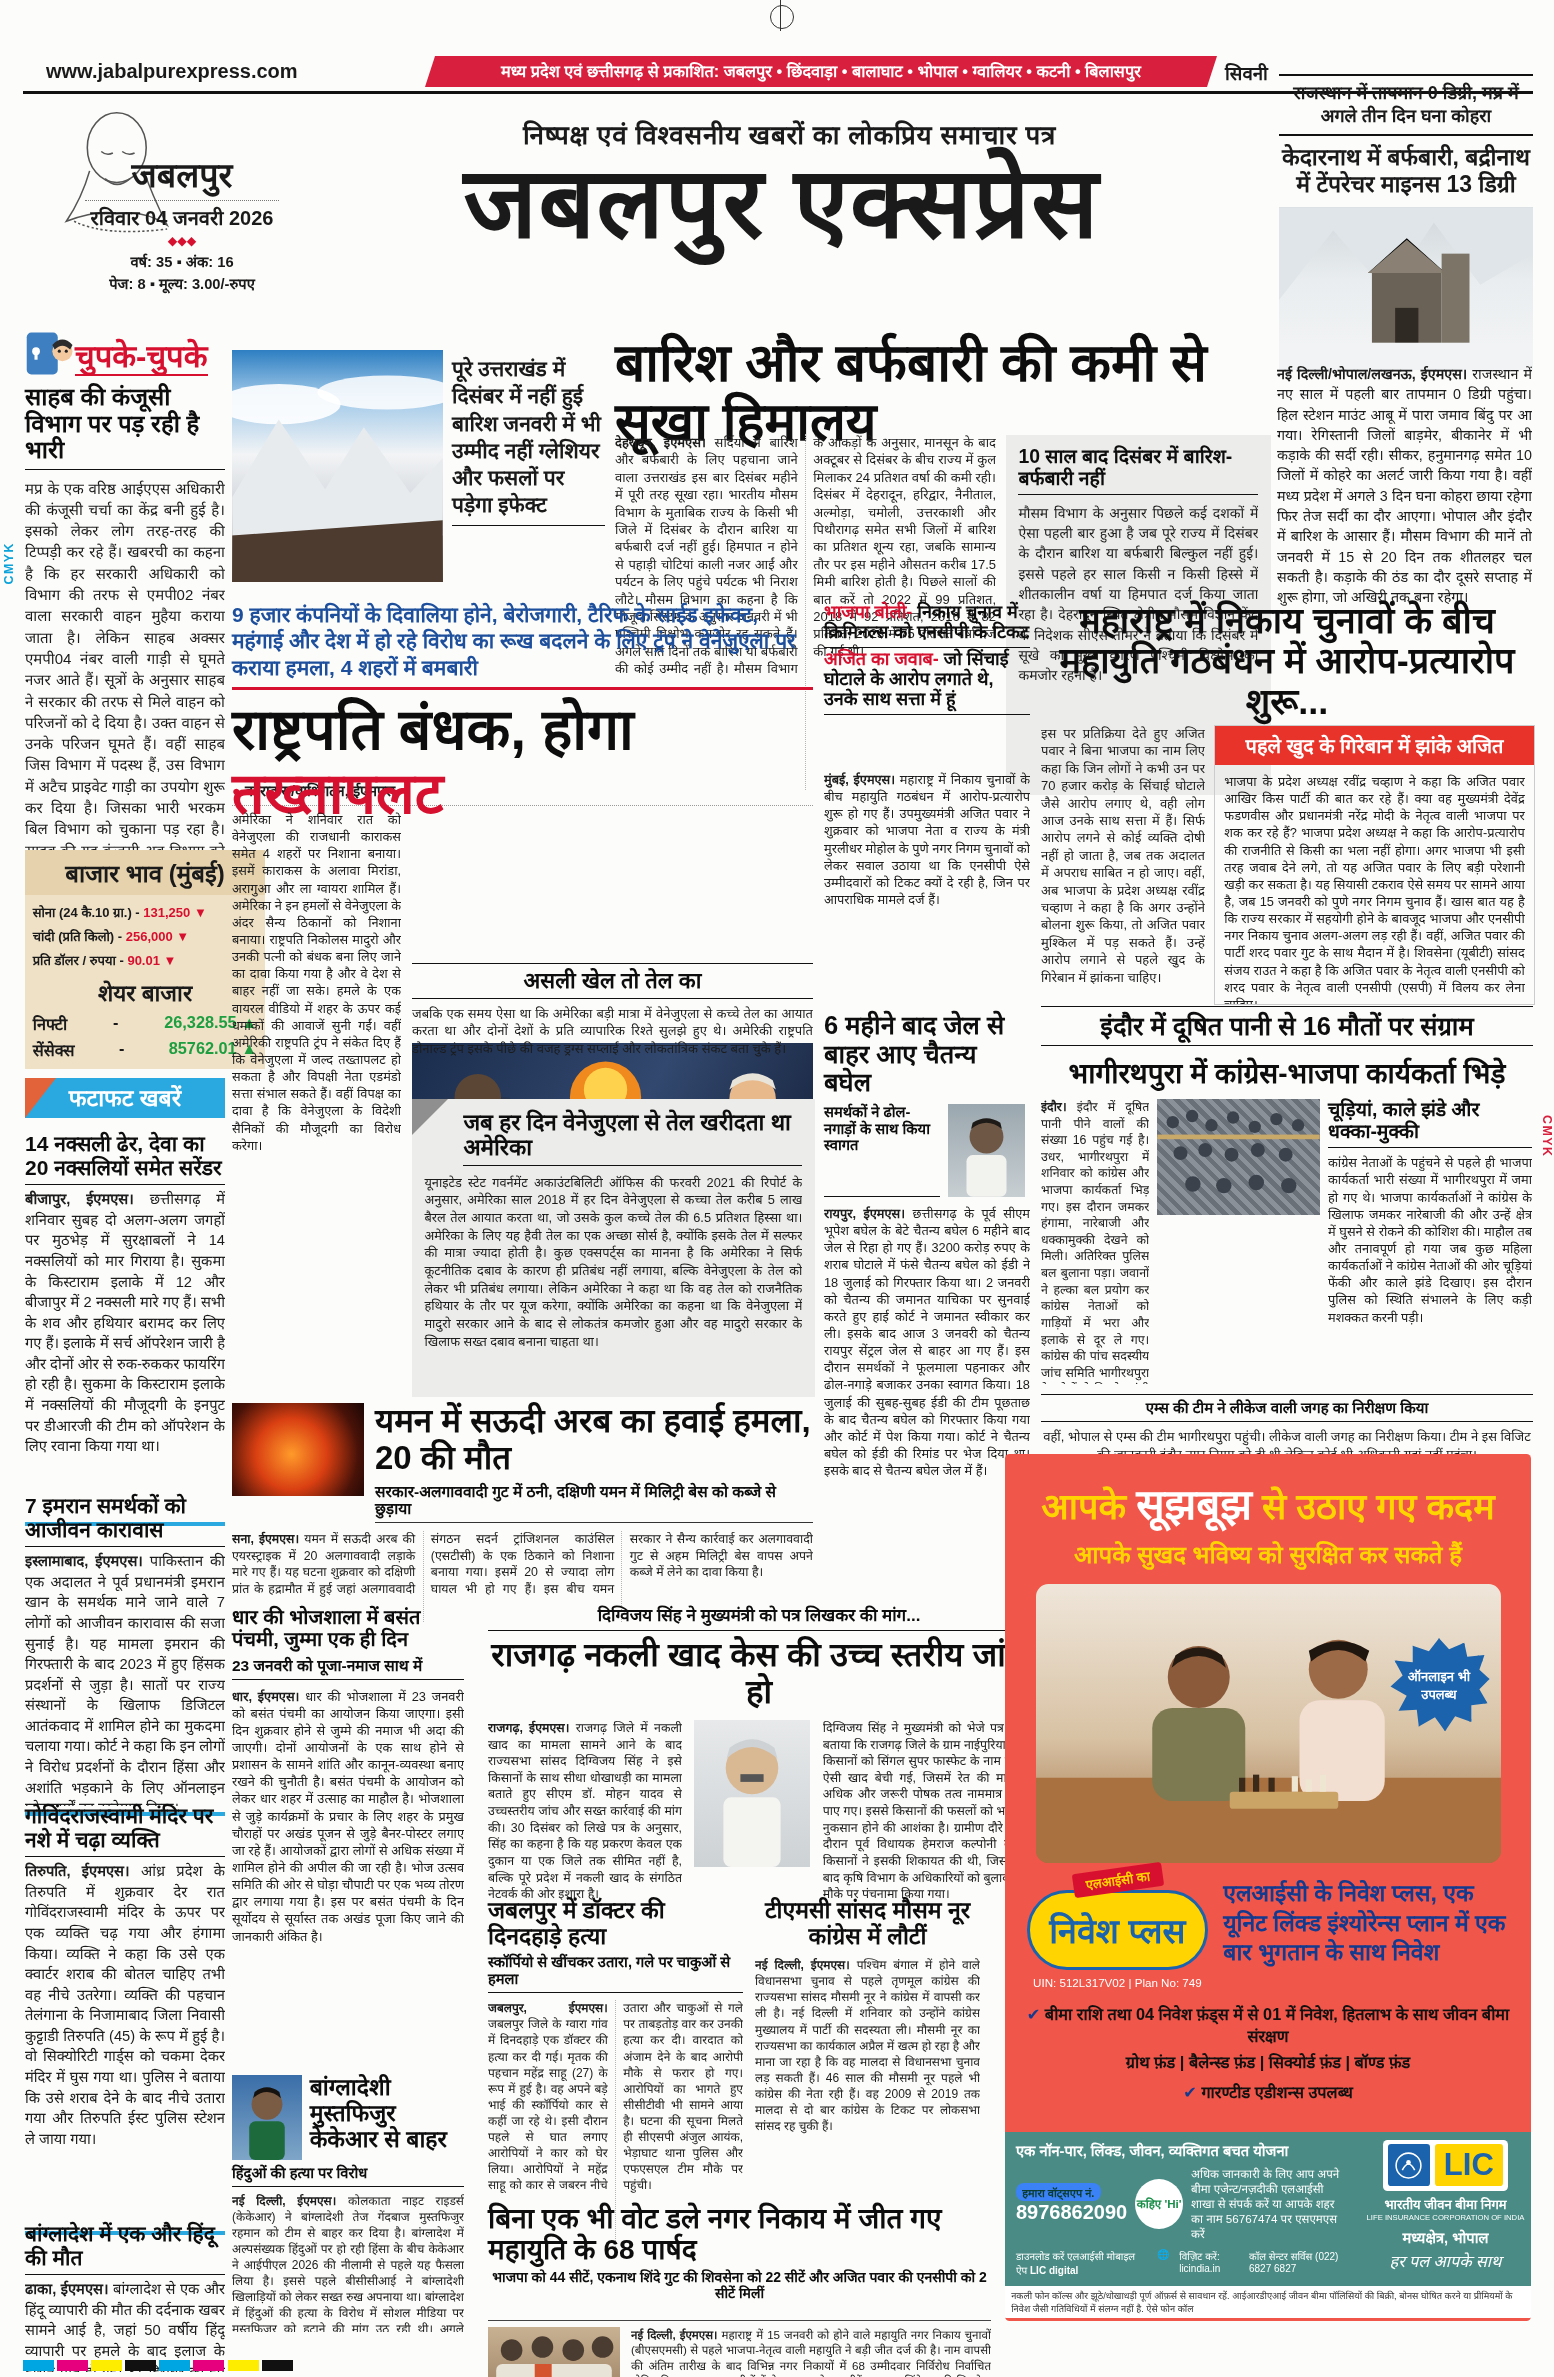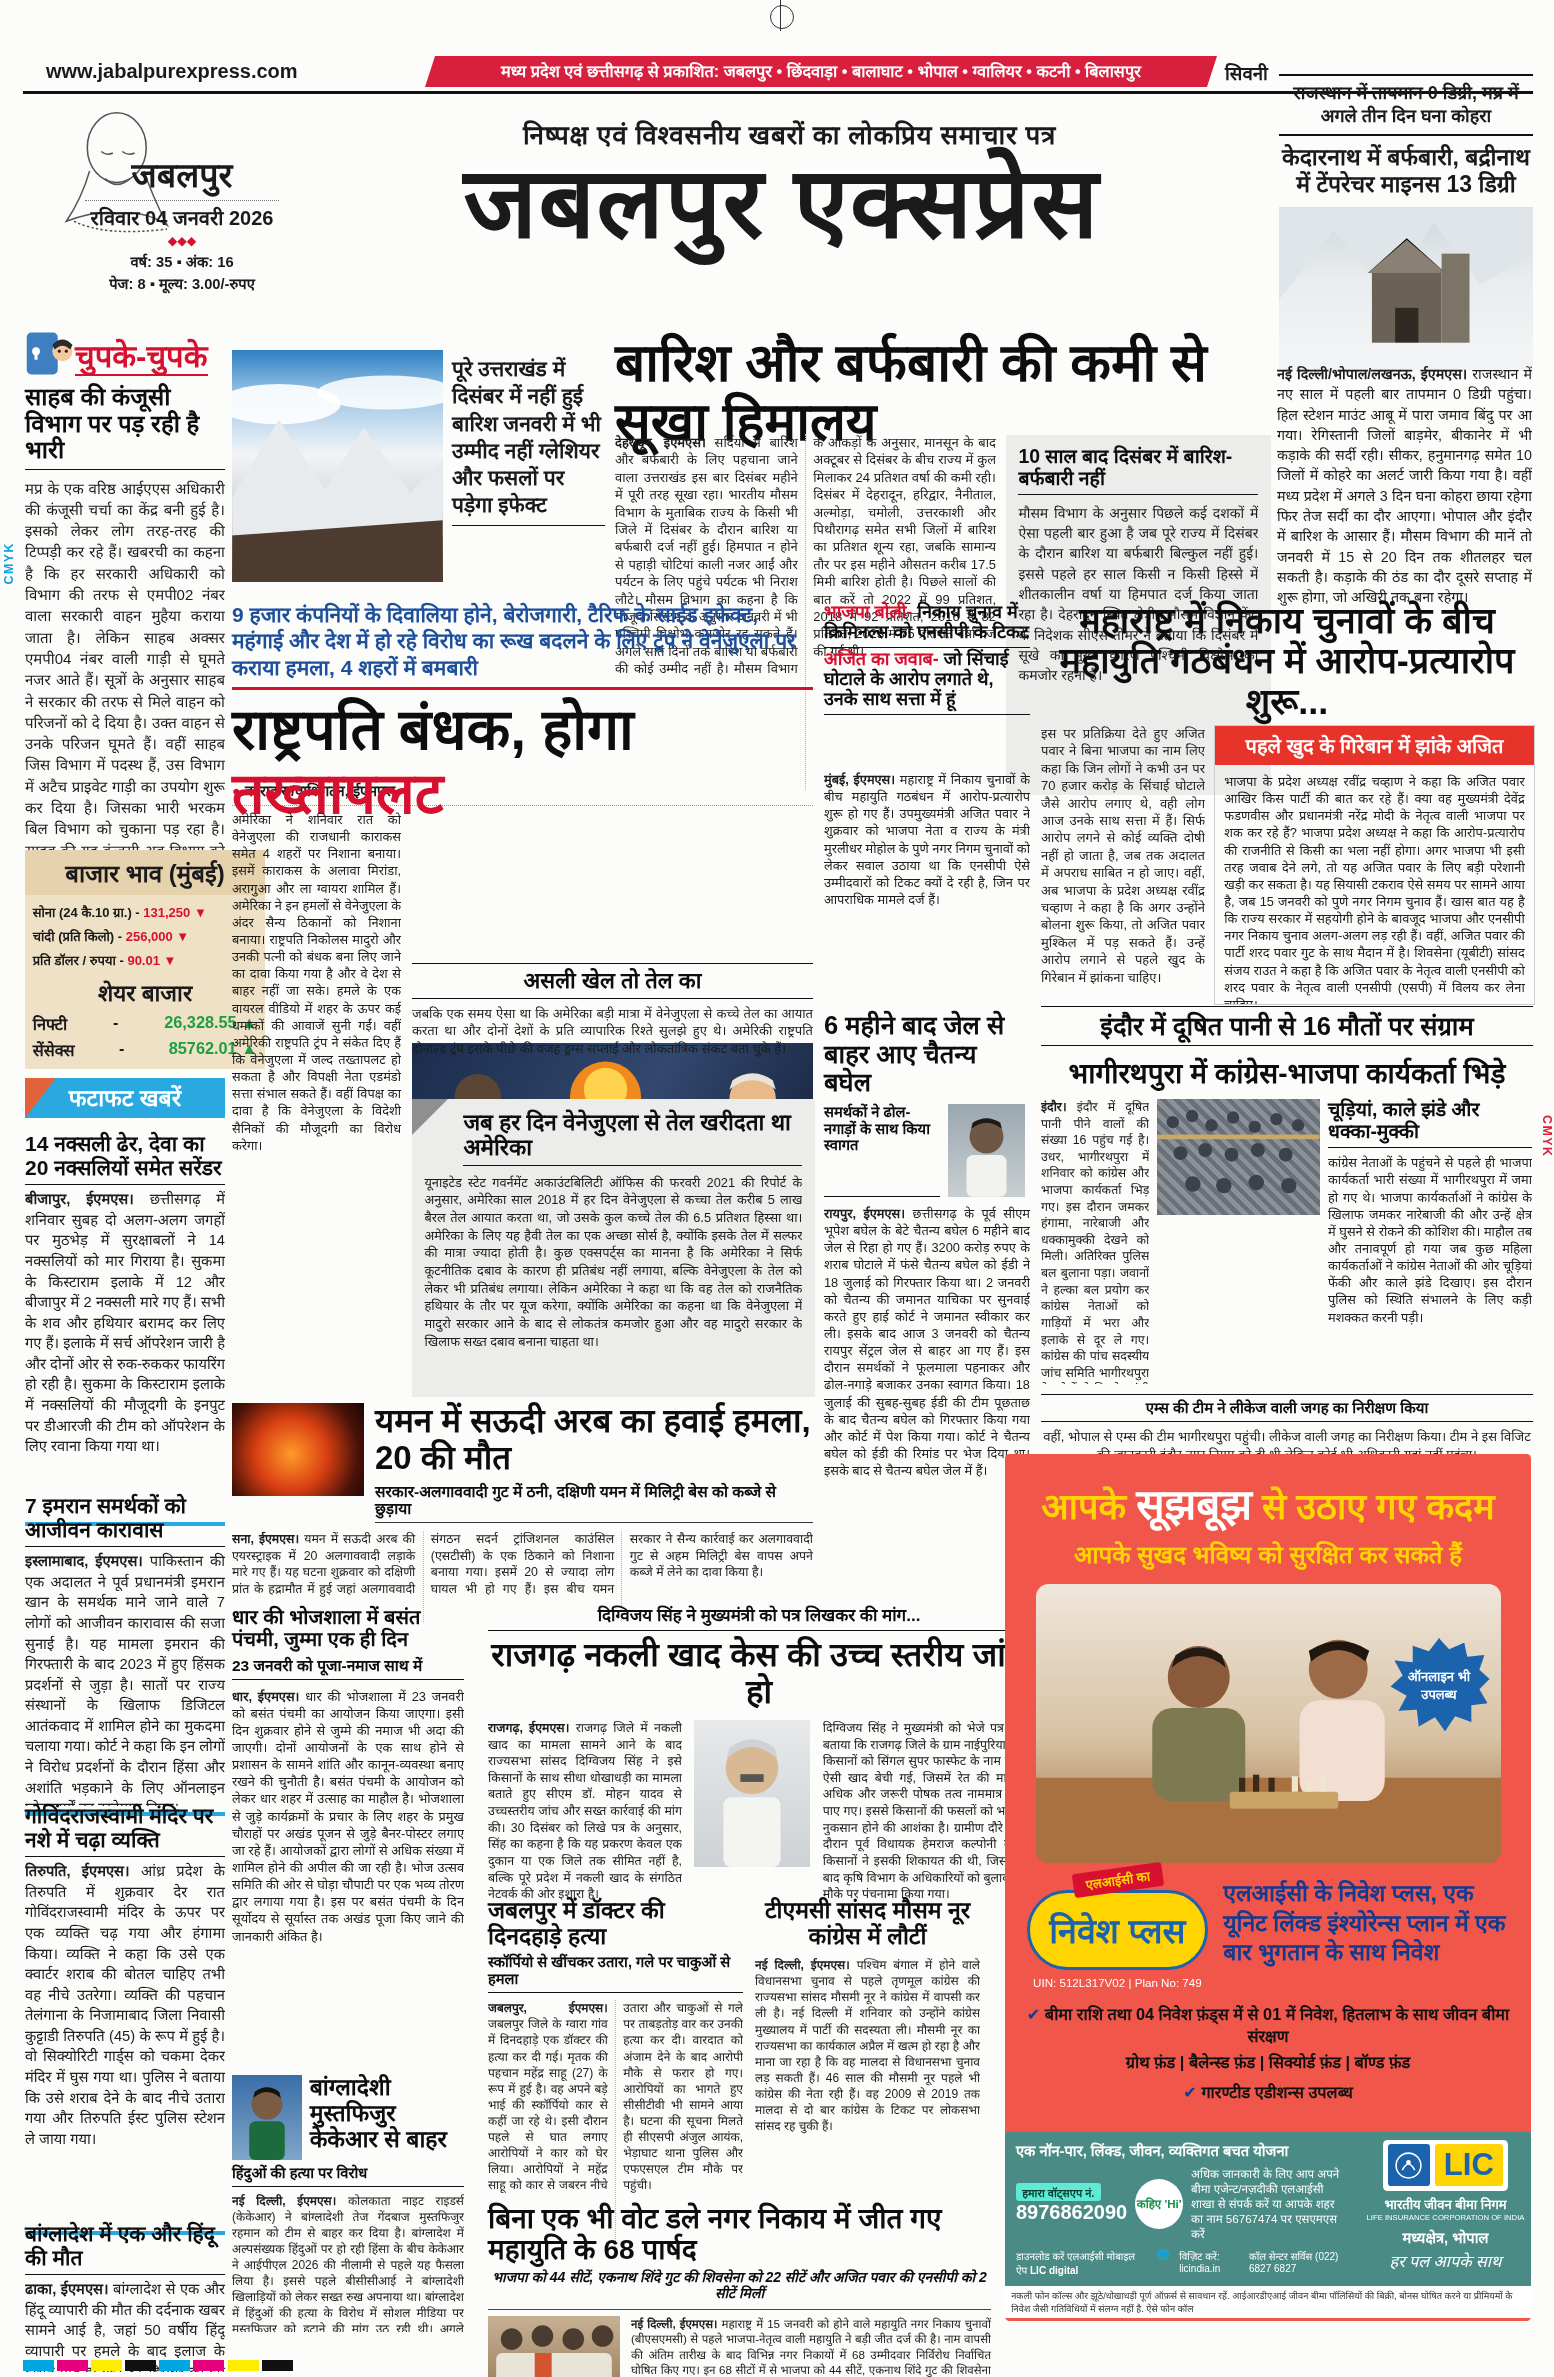--- a/index.html
+++ b/index.html
@@ -343,21 +343,21 @@
       <div class="hl" style="font-size:23px;">बांग्लादेशी मुस्तफिजुर केकेआर से बाहर</div>
     </div>
     <div class="hl underln" style="font-size:14.7px;margin-top:4.6px;">हिंदुओं की हत्या पर विरोध</div>
     <div class="bd" style="font-size:12px;margin-top:6.2px;height:139px;">
       <span class="dl">नई दिल्ली, ईएमएस।</span> <span>कोलकाता नाइट राइडर्स (केकेआर) ने बांग्लादेशी तेज गेंदबाज मुस्तफिजुर रहमान को टीम से बाहर कर दिया है। बांग्लादेश में अल्पसंख्यक हिंदुओं पर हो रही हिंसा के बीच केकेआर ने आईपीएल 2026 की नीलामी से पहले यह फैसला लिया है। इससे पहले बीसीसीआई ने बांग्लादेशी खिलाड़ियों को लेकर सख्त रुख अपनाया था। बांग्लादेश में हिंदुओं की हत्या के विरोध में सोशल मीडिया पर मुस्तफिजुर को हटाने की मांग उठ रही थी। अगले आईपीएल सीजन की नीलामी 31 मई को होनी है।</span>
     </div>
   </div>
 
   <div class="abs" style="left:488px;top:2203px;width:503px;">
     <div class="hl" style="font-size:28px;">बिना एक भी वोट डले नगर निकाय में जीत गए महायुति के 68 पार्षद</div>
-    <div class="hl center" style="font-size:14px;margin-top:4.6px;border-bottom:0.8px solid #444;padding-bottom:7px;font-style:italic;">भाजपा को 44 सीटें, एकनाथ शिंदे गुट की शिवसेना को 22 सीटें और अजित पवार की एनसीपी को 2 सीटें मिलीं</div>
+    <div class="hl center" style="font-size:14px;margin-top:4.6px;border-bottom:0.8px solid #444;padding-bottom:18px;">भाजपा को 44 सीटें, एकनाथ शिंदे गुट की शिवसेना को 22 सीटें और अजित पवार की एनसीपी को 2 सीटें मिलीं</div>
     <div style="display:flex;gap:11px;margin-top:6.2px;">
       <div class="ph" style="width:132px;height:74px;background:linear-gradient(180deg,#c8b193,#9b7f60);flex:0 0 auto;">
         <svg width="132" height="74" viewBox="0 0 170 96">
             <g fill="#4a3c30">
               <circle cx="30" cy="30" r="14"></circle>
               <circle cx="70" cy="26" r="14"></circle>
               <circle cx="110" cy="30" r="14"></circle>
               <circle cx="148" cy="26" r="14"></circle>
             </g>
             <rect x="10" y="48" width="150" height="48" rx="8" fill="#e9e4d8"></rect>
@@ -418,21 +418,21 @@
       <div style="font-size:16.3px;font-weight:bold;margin-top:4.6px;">ग्रोथ फ़ंड | बैलेन्स्ड फ़ंड | सिक्योर्ड फ़ंड | बॉण्ड फ़ंड</div>
       <div style="font-size:16.3px;font-weight:bold;margin-top:7.7px;"><span style="color:#123a8f;">✔</span> <span>गारण्टीड एडीशन्स उपलब्ध</span></div>
     </div>
 
     <div style="position:absolute;left:0;bottom:26px;width:526px;height:163px;background:#4a8c85;color:#fff;">
       <div style="display:flex;">
         <div style="width:333px;padding:7.7px 11px;">
           <div style="font-size:14.7px;font-weight:bold;">एक नॉन-पार, लिंक्ड, जीवन, व्यक्तिगत बचत योजना</div>
           <div style="display:flex;align-items:center;gap:7.7px;margin-top:6.2px;">
             <div>
-              <div style="background:#5eead4;color:#0b3c2f;font-size:11px;font-weight:bold;padding:1.5px 6.2px;border-radius:3px;display:inline-block;">हमारा वॉट्सएप नं.</div>
+              <div style="background:#3b82f6;color:#0b3c2f;font-size:11px;font-weight:bold;padding:1.5px 6.2px;border-radius:8px;display:inline-block;">हमारा वॉट्सएप नं.</div>
               <div style="font-size:20px;font-weight:bold;">8976862090</div>
             </div>
             <div style="background:#fff;color:#1b8f4a;font-size:11.6px;font-weight:bold;border-radius:50%;width:50px;height:50px;display:flex;align-items:center;justify-content:center;text-align:center;">कहिए 'Hi'</div>
             <div style="font-size:11.6px;width:163px;line-height:1.3;">अधिक जानकारी के लिए आप अपने बीमा एजेन्ट/नज़दीकी एलआईसी शाखा से संपर्क करें या आपके शहर का नाम 56767474 पर एसएमएस करें</div>
           </div>
           <div style="display:flex;gap:9.3px;margin-top:7.7px;font-size:10px;">
             <span><span>डाउनलोड करें एलआईसी मोबाइल ऐप</span> <b>LIC digital</b></span>
             <span>🌐</span>
               <span>विज़िट करें: licindia.in</span>
             <span>कॉल सेन्टर सर्विस (022) 6827 6827</span>

